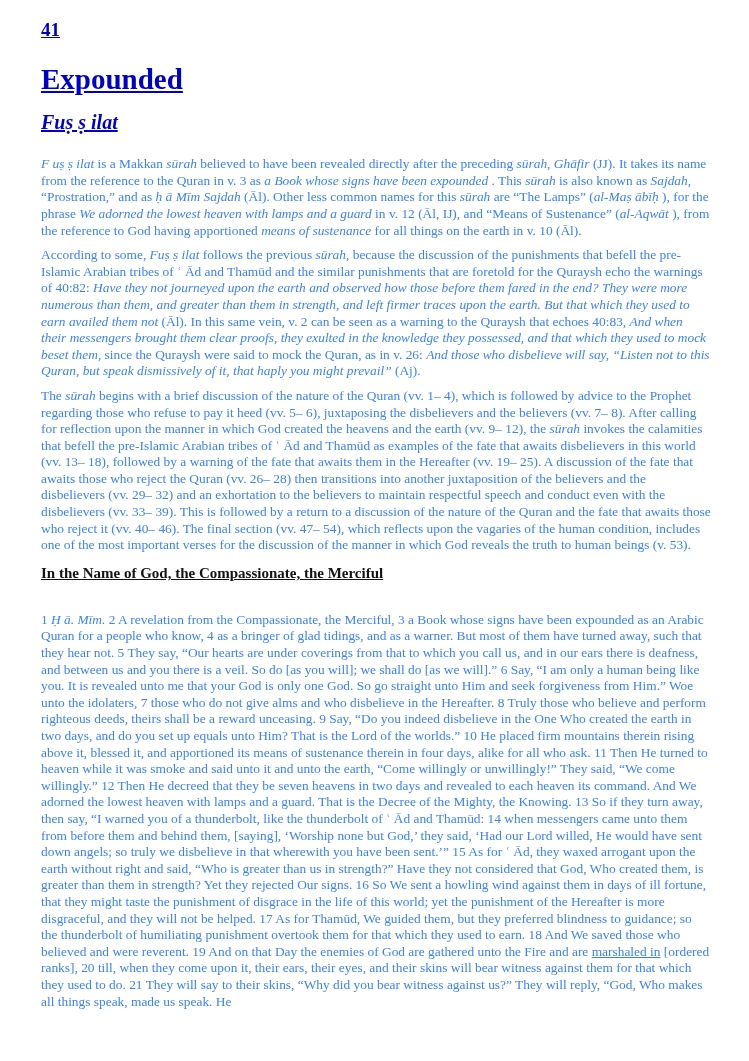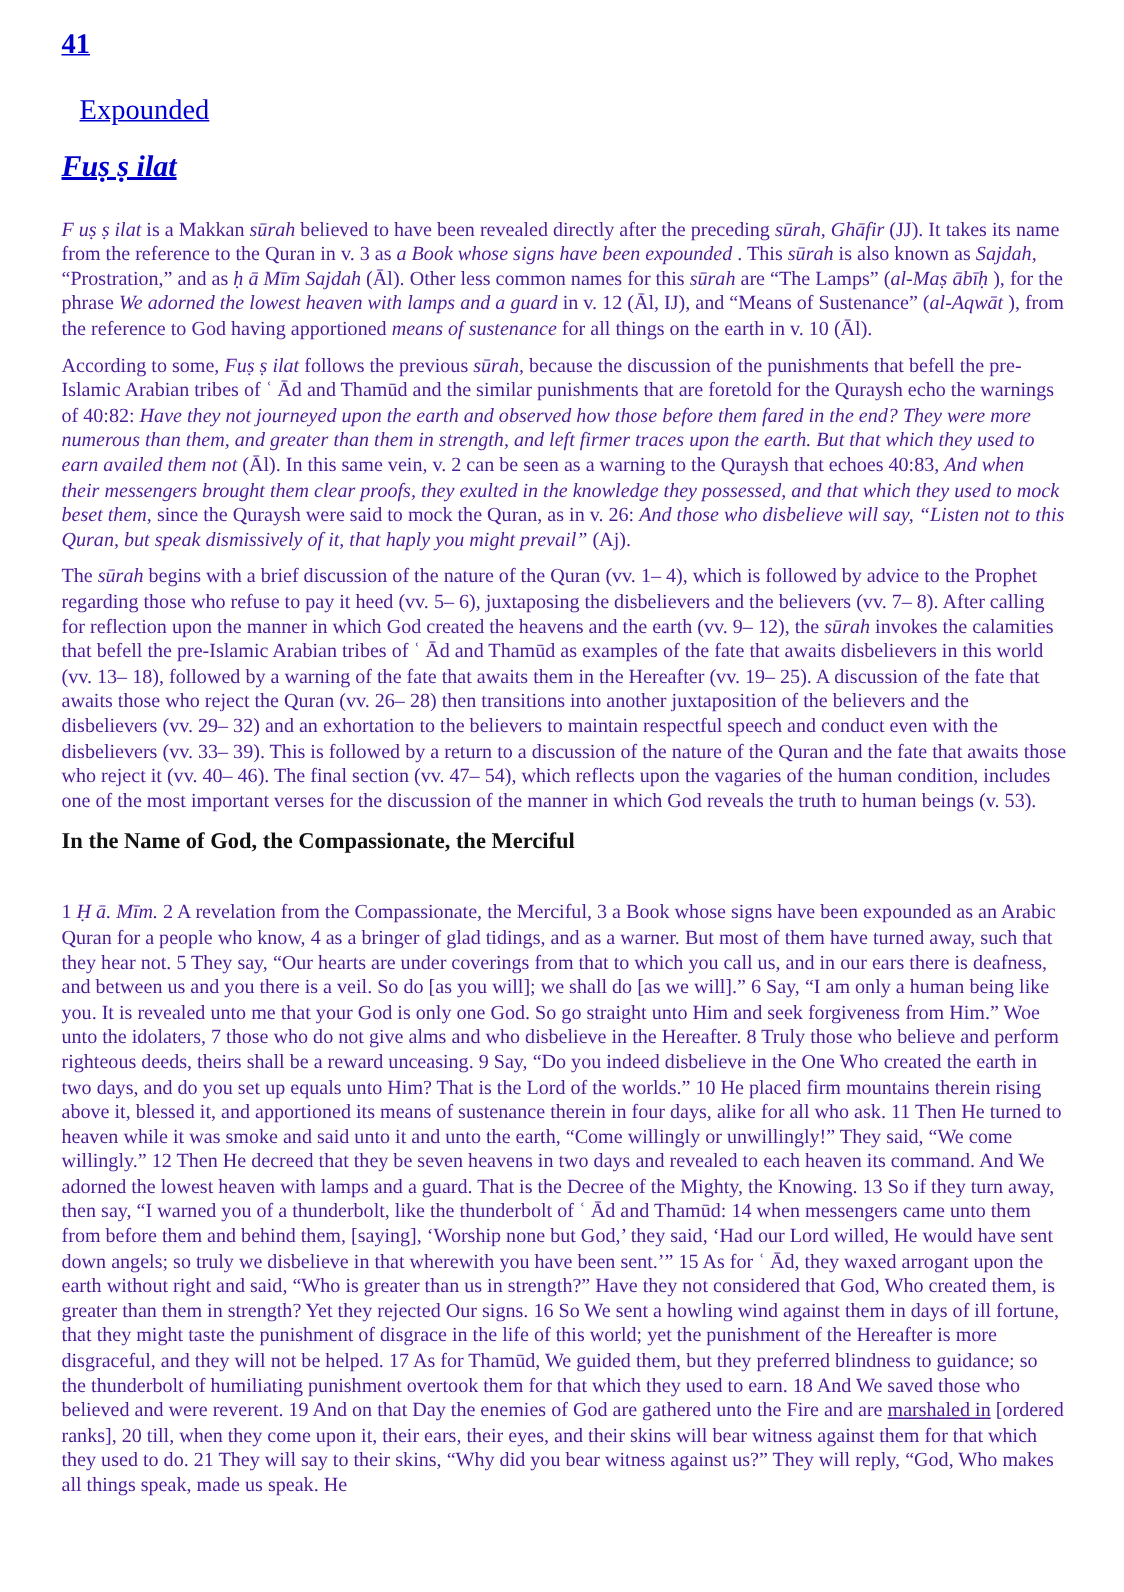--- a/index.html
+++ b/index.html
@@ -21,52 +21,53 @@
   }
   .chapter-number {
     font-size: 19px;
     line-height: 1.15;
     font-weight: bold;
     color: #0000cc;
     text-decoration: underline;
     margin: 0 0 22px 0;
   }
   .chapter-name {
-    font-size: 19px;
+    font-size: 29px;
     line-height: 1.15;
-    font-weight: normal;
+    font-weight: bold;
     color: #0000cc;
     text-decoration: underline;
-    margin: 0 0 14px 12px;
+    margin: 0 0 14px 0;
   }
   .chapter-translit {
     font-size: 20px;
     line-height: 1.2;
     font-weight: bold;
     font-style: italic;
     color: #0000cc;
     text-decoration: underline;
     margin: 0;
   }
   p.body {
     font-size: 13.4px;
     line-height: 16.6px;
     margin: 0 0 8px 0;
     text-align: left;
-    color: #4c1d95;
+    color: #3b82f6;
   }
   p.body.first {
     margin-top: 22px;
   }
   .bismillah {
     font-size: 15px;
     line-height: 1.2;
     font-weight: bold;
     color: #131313;
     margin: 10px 0 30px 0;
+    text-decoration: underline;
   }
   .it { font-style: italic; }
   .ul { text-decoration: underline; }
 </style>
 </head>
 <body>
 
 <div class="page">
 
   <h1 class="chapter-number">41</h1>

